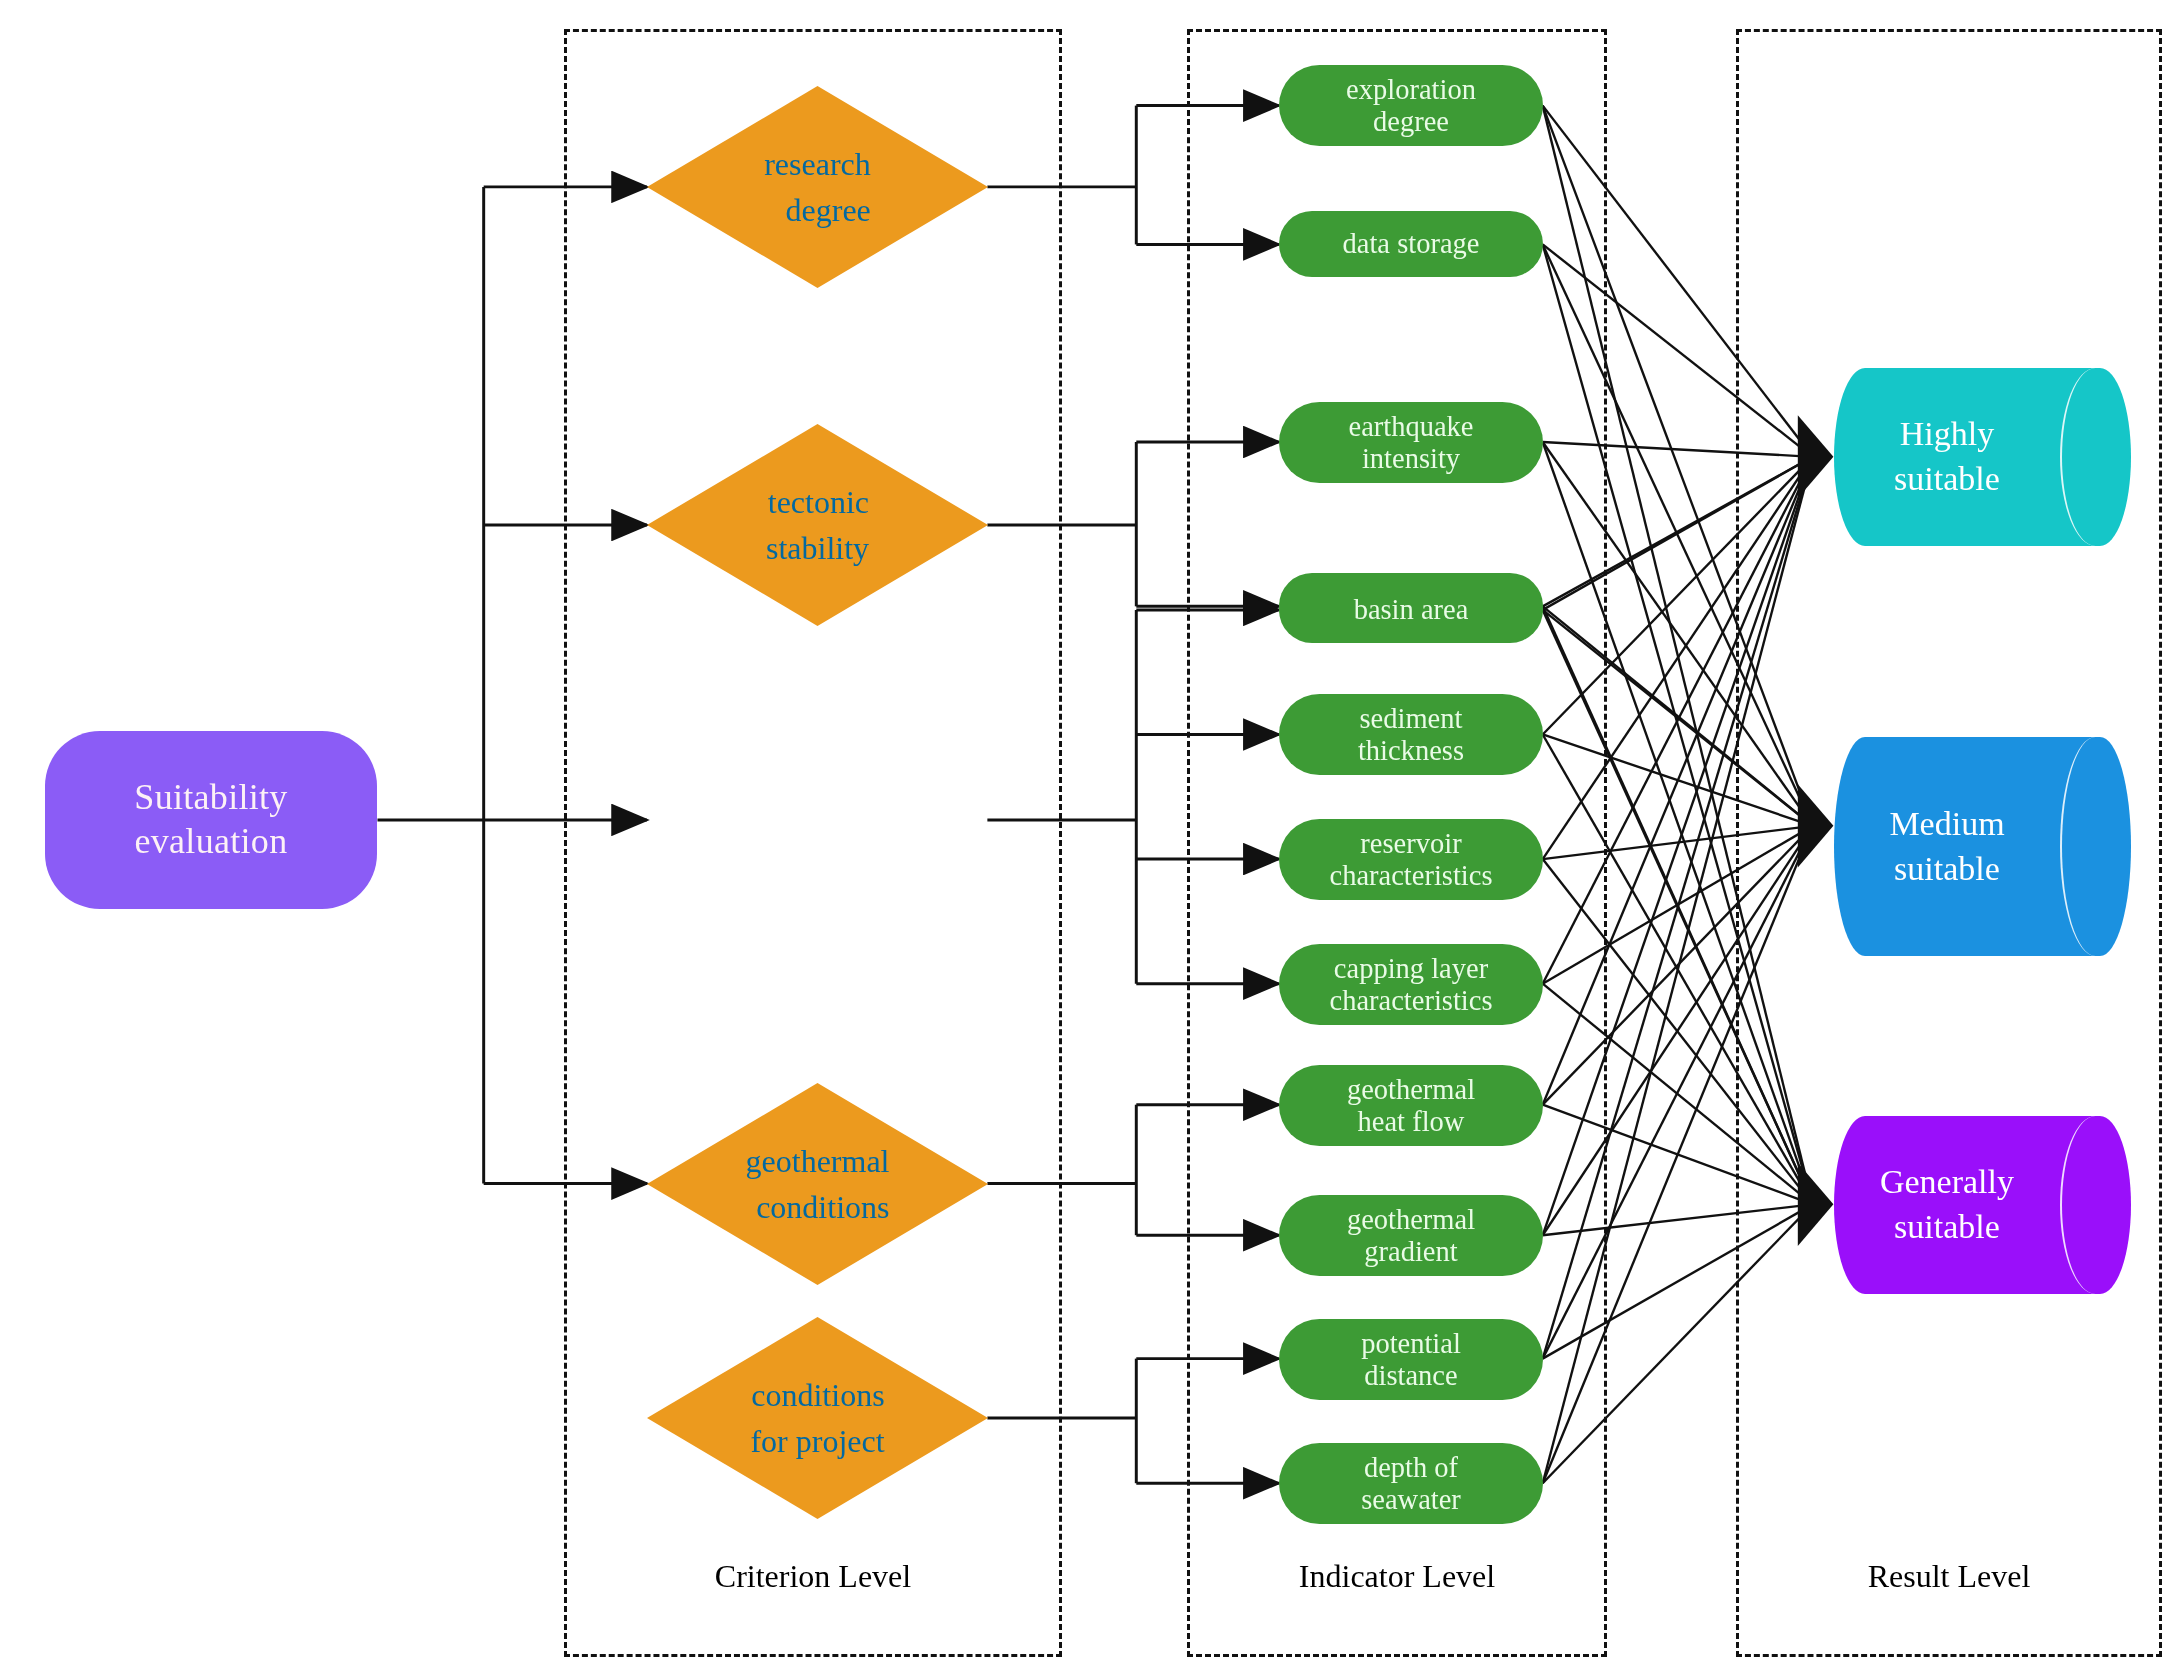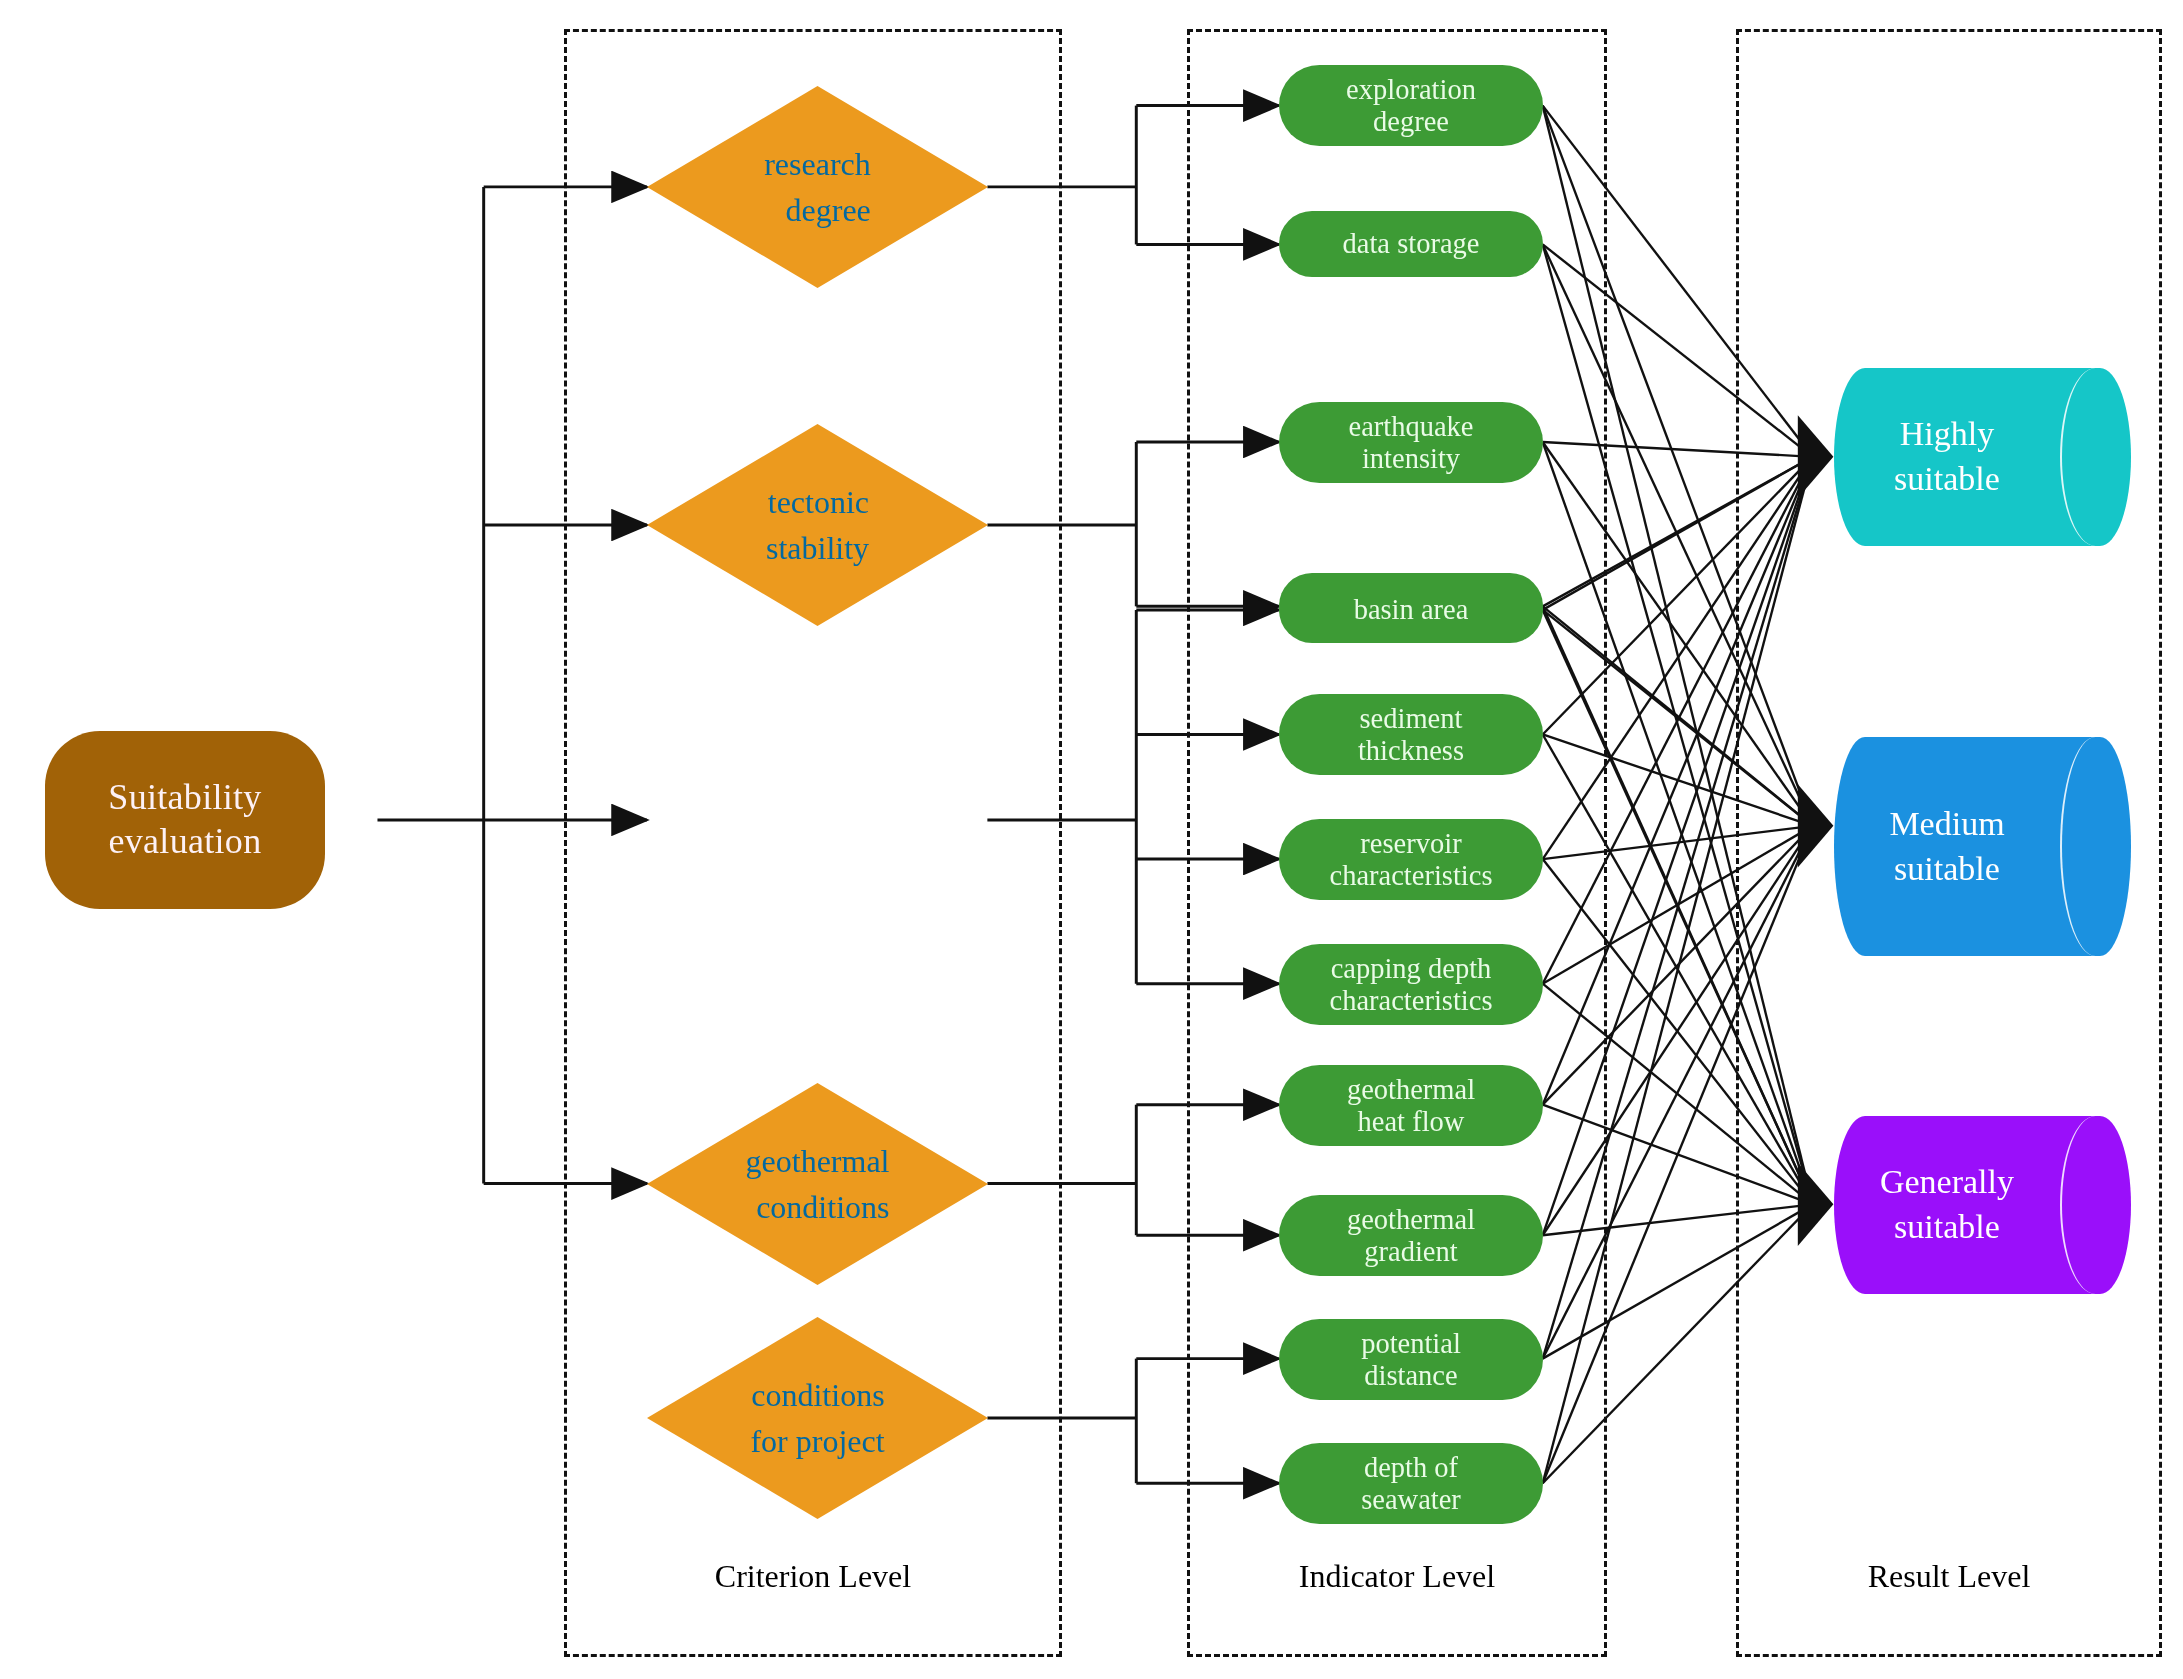--- a/index.html
+++ b/index.html
@@ -192,21 +192,21 @@
   </svg>
 
   <div class="level-box" style="left:564px;top:28.5px;width:498px;height:1628px;"></div>
   <div class="level-box" style="left:1187px;top:28.5px;width:420px;height:1628px;"></div>
   <div class="level-box" style="left:1736px;top:28.5px;width:426px;height:1628px;"></div>
 
   <div class="level-label" style="left:564px;top:1558px;width:498px;">Criterion Level</div>
   <div class="level-label" style="left:1187px;top:1558px;width:420px;">Indicator Level</div>
   <div class="level-label" style="left:1736px;top:1558px;width:426px;">Result Level</div>
 
-  <div class="root-node" style="left:45px;top:731px;width:280px;height:178px;background:#a16207;font-family:Liberation Serif, serif;">
+  <div class="root-node" style="left:45px;top:731px;width:332px;height:178px;background:#8b5cf6;font-family:Liberation Serif, serif;">
     <span style="white-space:pre-line;">Suitability
 evaluation</span>
   </div>
 
   <div class="diamond" style="left:647px;top:86px;width:341px;height:202px;">
     <div class="dshape" style="background:#EC9A1E;"></div>
     <div class="dtext" style="white-space:pre-line;">research
 degree</div>
   </div>
   <div class="diamond" style="left:647px;top:424px;width:341px;height:202px;">
@@ -244,21 +244,21 @@
   </div>
   <div class="pill" style="left:1279px;top:694px;width:264px;height:81px;background:#3D9B35;">
     <span style="white-space:pre-line;">sediment
 thickness</span>
   </div>
   <div class="pill" style="left:1279px;top:819px;width:264px;height:81px;background:#3D9B35;">
     <span style="white-space:pre-line;">reservoir
 characteristics</span>
   </div>
   <div class="pill" style="left:1279px;top:944px;width:264px;height:81px;background:#3D9B35;">
-    <span style="white-space:pre-line;">capping depth
+    <span style="white-space:pre-line;">capping layer
 characteristics</span>
   </div>
   <div class="pill" style="left:1279px;top:1065px;width:264px;height:81px;background:#3D9B35;">
     <span style="white-space:pre-line;">geothermal
 heat flow</span>
   </div>
   <div class="pill" style="left:1279px;top:1195px;width:264px;height:81px;background:#3D9B35;">
     <span style="white-space:pre-line;">geothermal
 gradient</span>
   </div>

